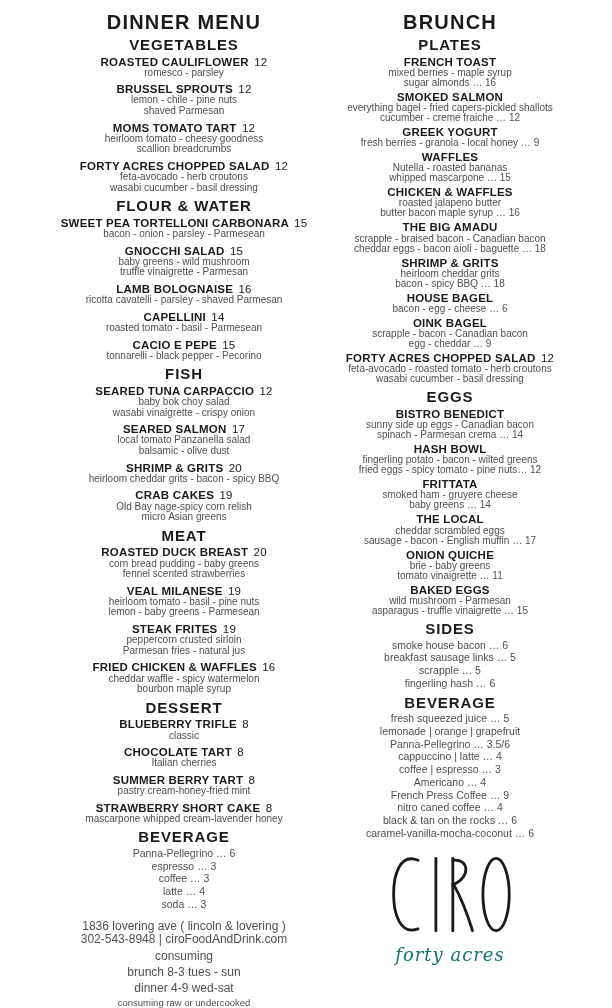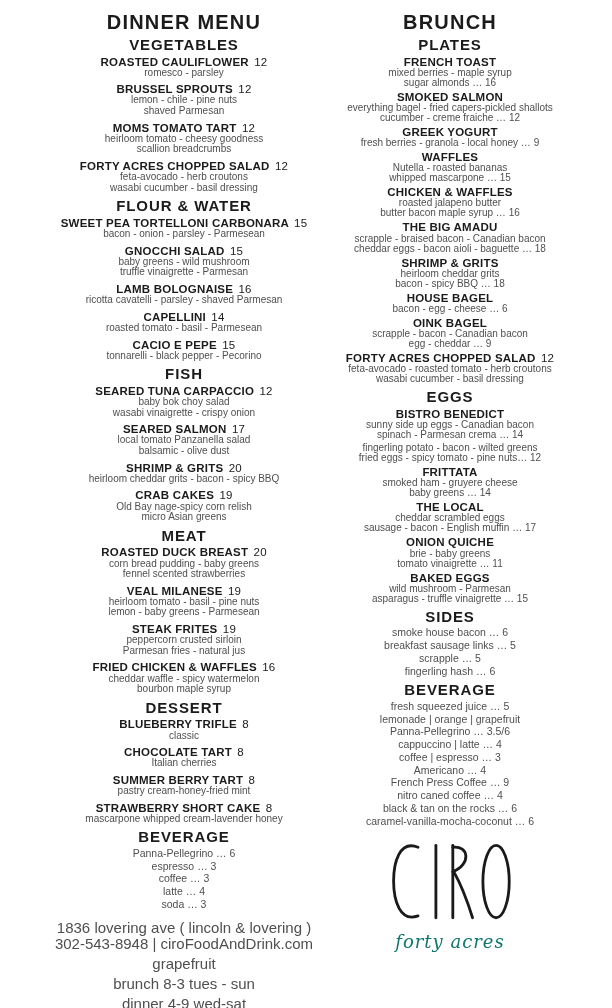--- a/index.html
+++ b/index.html
@@ -12,21 +12,21 @@
   .section-header { font-size:15px; line-height:1.1; font-weight:700; letter-spacing:0.9px; margin:5px 0 2px; }
   .sections section:first-child .section-header { margin-top:1px; }
   .item { margin-bottom:3px; }
   .left .item { margin-bottom:5px; }
   .item-title { font-size:11.5px; line-height:1.06; font-weight:700; letter-spacing:0.2px; }
   .item-title .price { font-weight:400; padding-left:2px; }
   .item-desc { font-size:10px; line-height:1.0; color:#4f4f4f; }
   .left .item-desc { line-height:1.06; }
   .plain-line { font-size:10.5px; line-height:1.12; color:#4f4f4f; margin-bottom:1px; }
   .footer { margin-top:9px; color:#4f4f4f; }
-  .f-line { font-size:15px; line-height:1.12; }
+  .f-line { font-size:12px; line-height:1.12; }
   .f-gap { margin-top:3px; }
   .disclaimer { margin-top:2px; }
   .d-line { font-size:9.5px; line-height:1.02; color:#4f4f4f; }
   .logo { margin-top:8px; text-align:center; }
   .logo svg { display:block; margin:0 auto; }
   .logo-tagline { font-family:"DejaVu Serif", serif; font-style:italic; font-size:18px;
                   letter-spacing:1px; color:#0f766e; margin-top:2px; }
   .visually-hidden { position:absolute; width:1px; height:1px; overflow:hidden; clip:rect(0 0 0 0); }
 </style>
 </head>
@@ -150,21 +150,21 @@
         <div class="plain-line">Panna-Pellegrino … 6</div>
         <div class="plain-line">espresso … 3</div>
         <div class="plain-line">coffee … 3</div>
         <div class="plain-line">latte … 4</div>
         <div class="plain-line">soda … 3</div>
       </section>
     </div>
   <div class="footer">
     <div class="f-line">1836 lovering ave ( lincoln &amp; lovering )</div>
     <div class="f-line">302-543-8948 | ciroFoodAndDrink.com</div>
-    <div class="f-line f-gap">grapefruit</div>
+    <div class="f-line f-gap">consuming</div>
     <div class="f-line f-gap">brunch 8-3 tues - sun</div>
     <div class="f-line f-gap">dinner 4-9 wed-sat</div>
     <div class="disclaimer">
       <div class="d-line">consuming raw or undercooked</div>
       <div class="d-line">meats-poultry-seafood-shellfish or eggs</div>
 
     </div>
   </div>
 </div>
 
@@ -223,20 +223,21 @@
         </div>
       </section>
       <section class="menu-section">
         <h2 class="section-header">EGGS</h2>
         <div class="item">
           <div class="item-title">BISTRO BENEDICT</div>
           <div class="item-desc">sunny side up eggs - Canadian bacon</div>
           <div class="item-desc">spinach - Parmesan crema … 14</div>
         </div>
         <div class="item">
+          <div class="item-title">HASH BOWL</div>
           <div class="item-desc">fingerling potato - bacon - wilted greens</div>
           <div class="item-desc">fried eggs - spicy tomato - pine nuts… 12</div>
         </div>
         <div class="item">
           <div class="item-title">FRITTATA</div>
           <div class="item-desc">smoked ham - gruyere cheese</div>
           <div class="item-desc">baby greens  … 14</div>
         </div>
         <div class="item">
           <div class="item-title">THE LOCAL</div>

